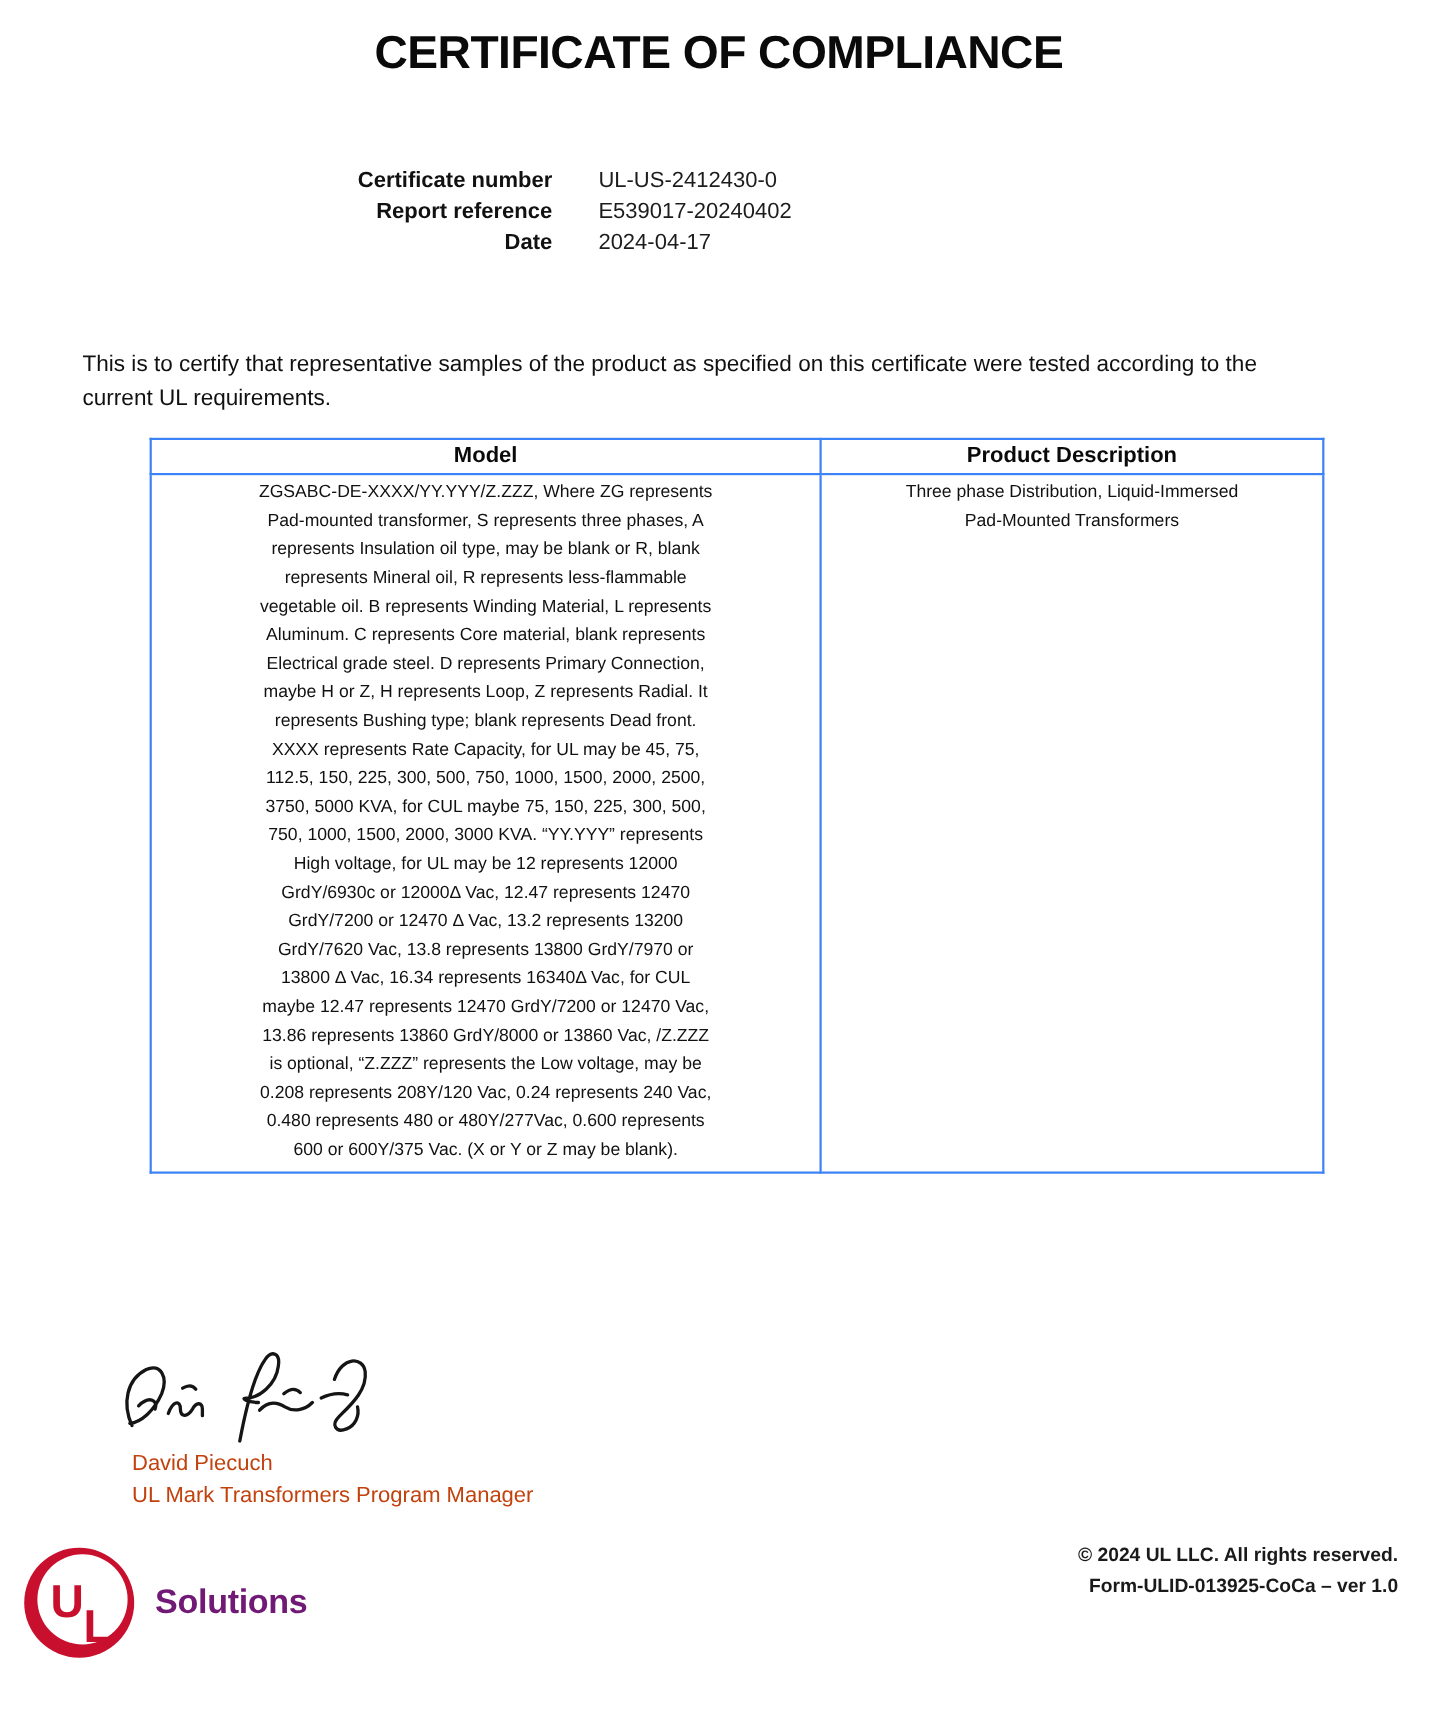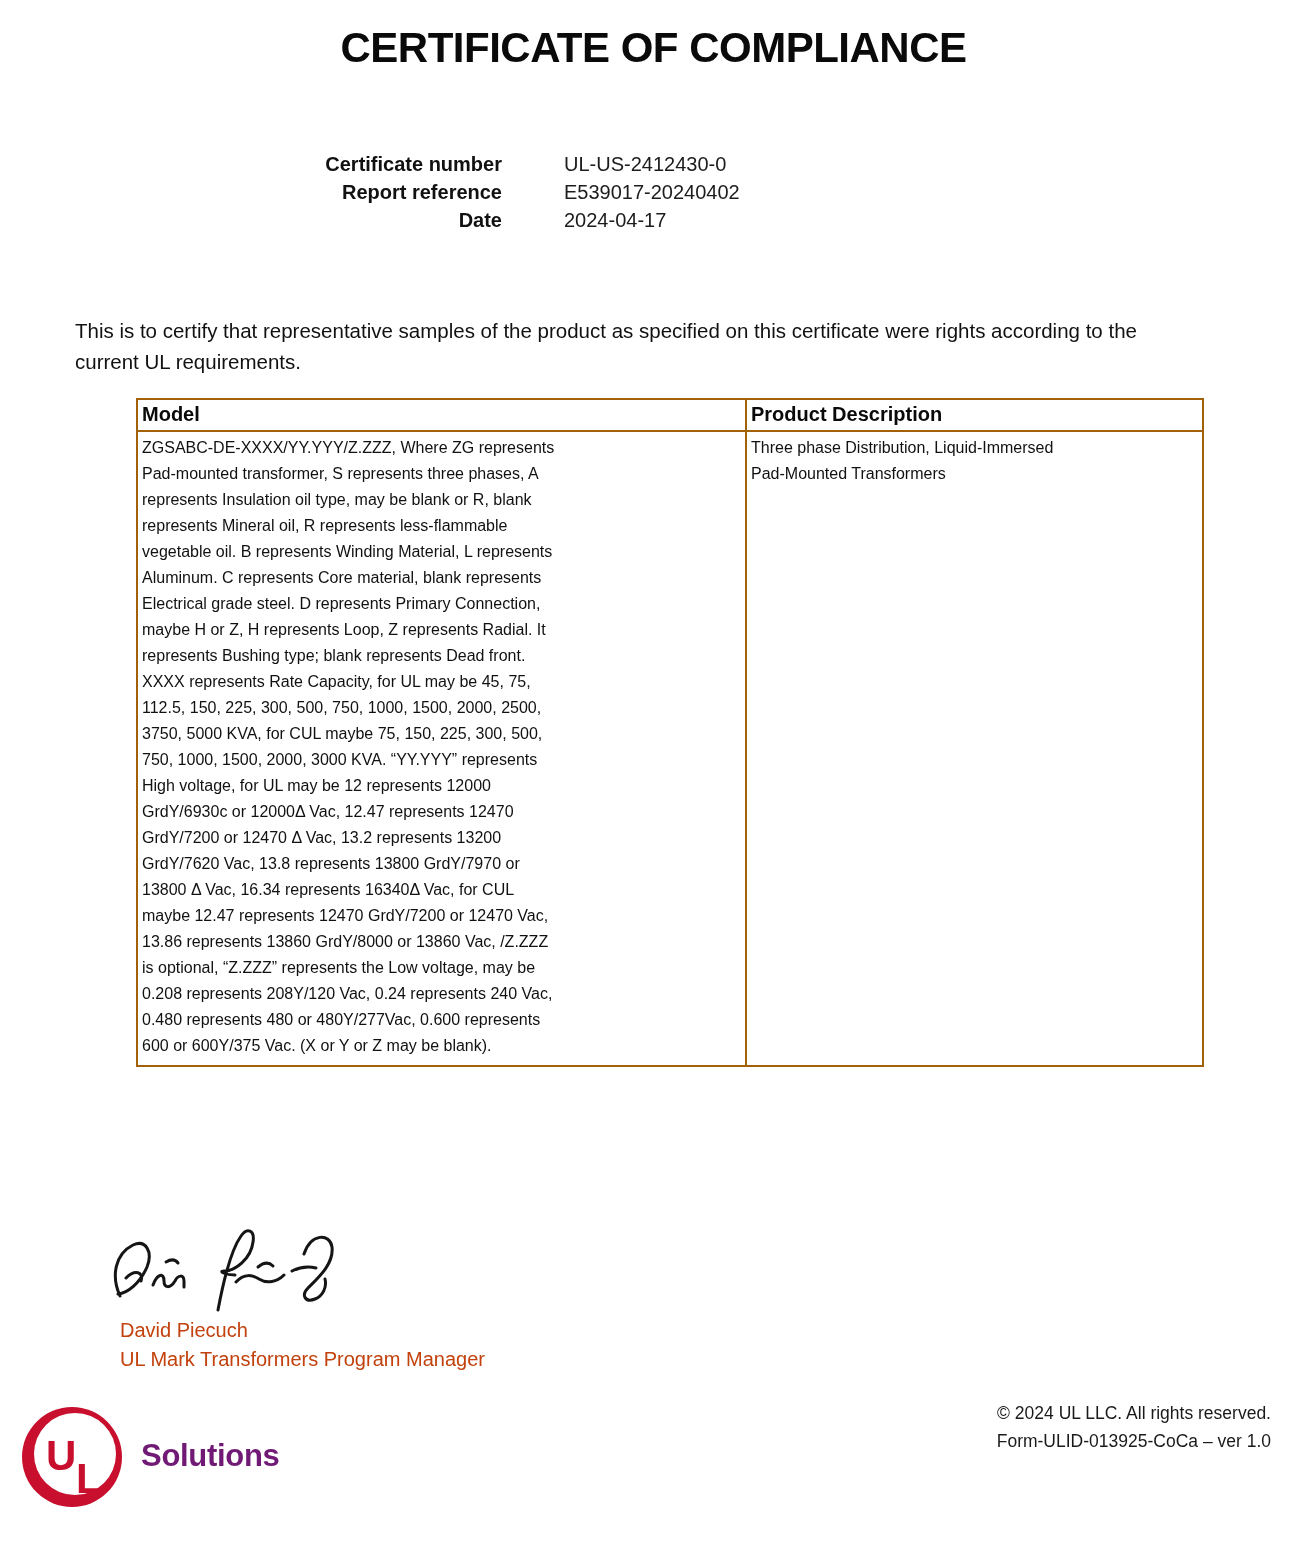--- a/index.html
+++ b/index.html
@@ -28,21 +28,20 @@
   }
 
   .info-block {
     position: absolute;
     top: 153px; left: 78px;
   }
   .info-row {
     display: flex;
     align-items: flex-start;
     margin-bottom: 5px;
-    gap: 20px;
   }
   .info-label {
     width: 424px;
     text-align: right;
     font-size: 20px;
     font-weight: bold;
     color: #111;
   }
   .info-value {
     margin-left: 42px;
@@ -62,22 +61,22 @@
 
   table.model-table {
     position: absolute;
     top: 398px; left: 136px;
     width: 1066px;
     border-collapse: collapse;
     table-layout: fixed;
   }
   table.model-table th,
   table.model-table td {
-    border: 2px solid #a16207;
-    text-align: left;
+    border: 2px solid #3b82f6;
+    text-align: center;
     margin-top: 22px;
   }
   table.model-table th {
     font-size: 20px;
     font-weight: bold;
     padding: 3px 4px 4px;
     color: #0a0a0a;
   }
   table.model-table td {
     vertical-align: top;
@@ -103,20 +102,21 @@
     color: #c2410c;
   }
 
   .footer-note {
     position: absolute;
     top: 1400px; right: 36px;
     text-align: right;
     font-size: 17.5px;
     line-height: 27.5px;
     color: #1a1a1a;
+    font-weight: bold;
   }
 
   .logo-row {
     position: absolute;
     top: 1405px; left: 20px;
     display: flex;
     align-items: center;
   }
   .logo-mark { width: 104px; height: 104px; display: block; }
   .logo-wordmark {
@@ -142,21 +142,21 @@
     <div class="info-row">
       <div class="info-label">Report reference</div>
       <div class="info-value">E539017-20240402</div>
     </div>
     <div class="info-row">
       <div class="info-label">Date</div>
       <div class="info-value">2024-04-17</div>
     </div>
   </div>
 
-  <div class="statement">This is to certify that representative samples of the product as specified on this certificate were rights according to the
+  <div class="statement">This is to certify that representative samples of the product as specified on this certificate were tested according to the
 current UL requirements.</div>
 
   <table class="model-table">
     <colgroup>
       <col class="col-model">
       <col class="col-desc">
     </colgroup>
     <thead>
       <tr>
         <th>Model</th>

